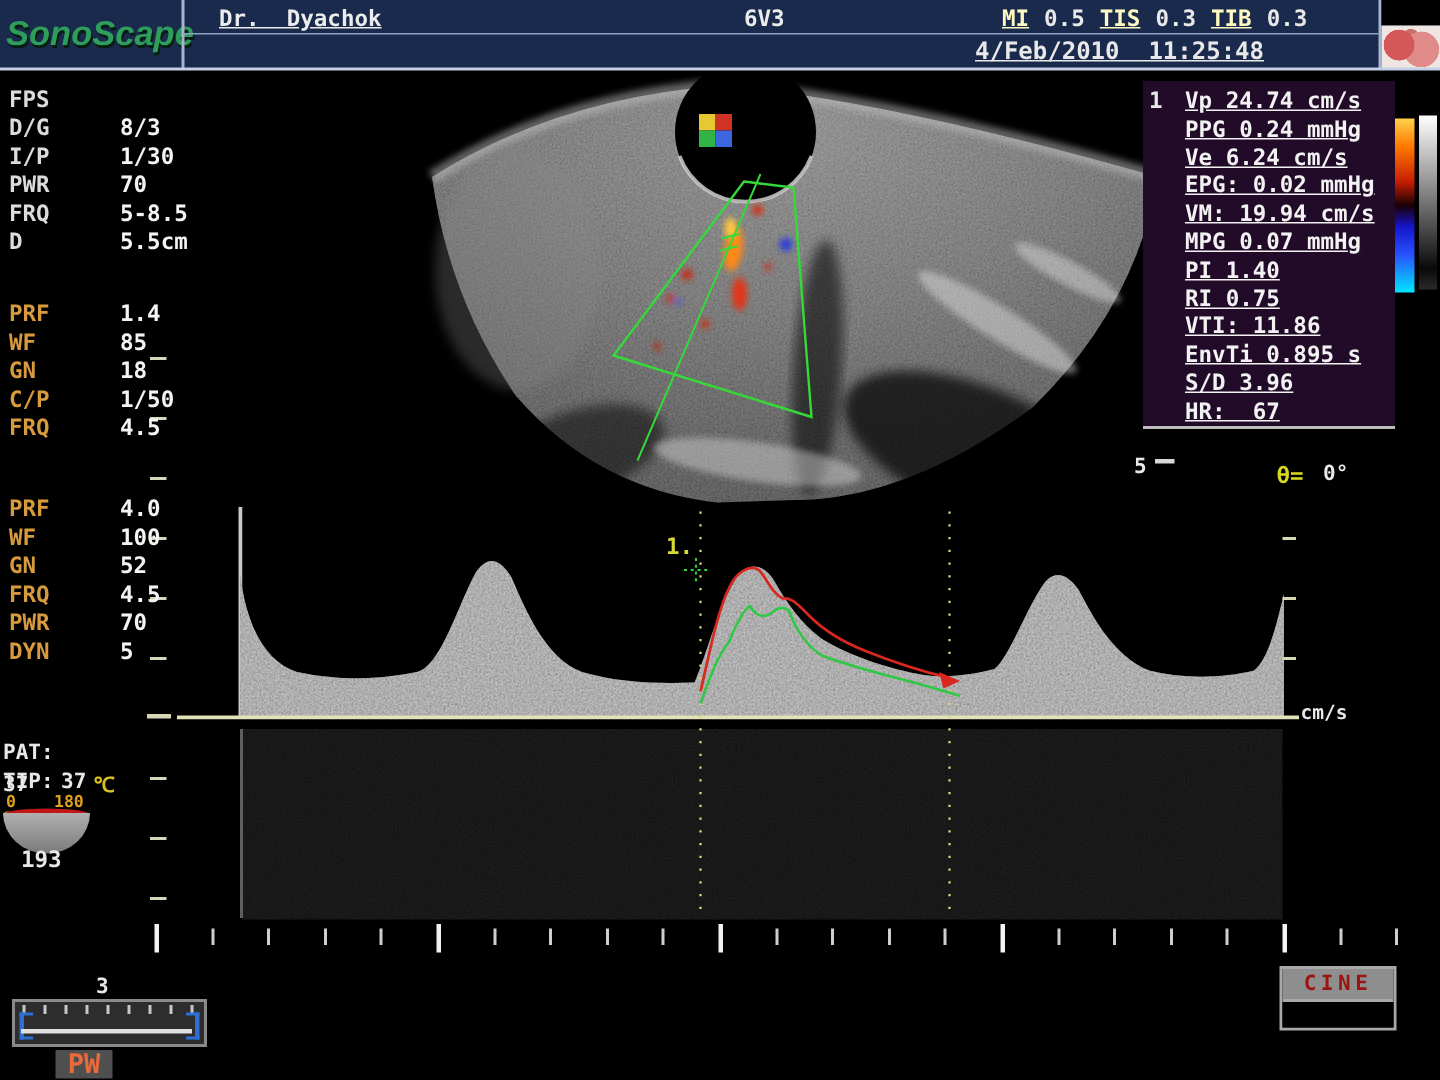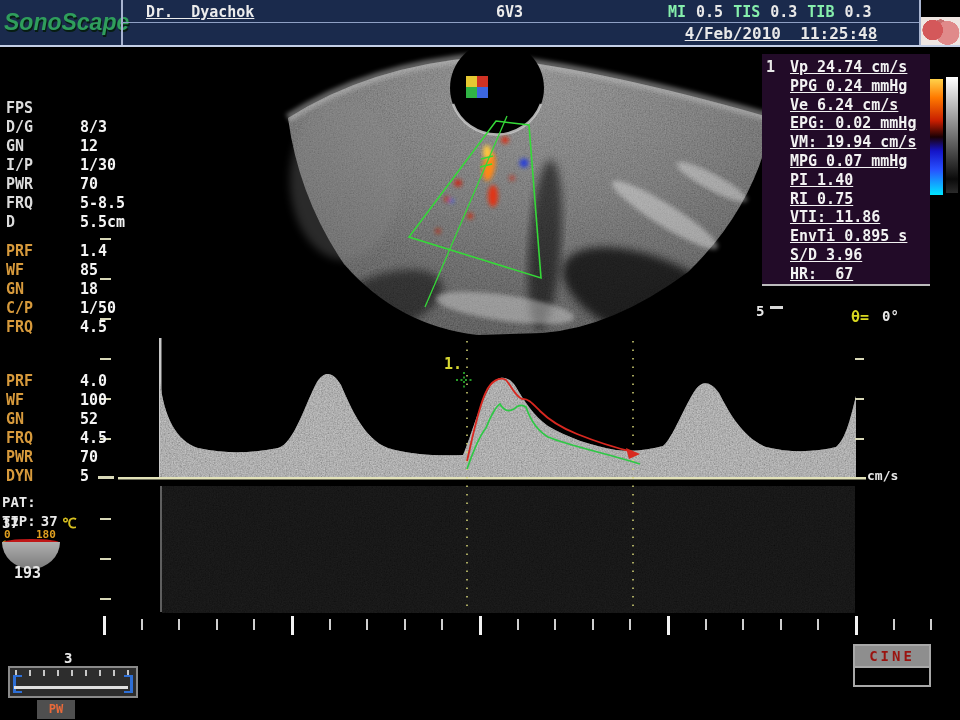--- a/index.html
+++ b/index.html
@@ -6,34 +6,34 @@
   #screen{position:relative;width:960px;height:720px;background:#000;overflow:hidden;
           font-family:"DejaVu Sans Mono",monospace;font-weight:bold;color:#e8e8e8;}
   .abs{position:absolute;}
   .pre{white-space:pre;text-decoration:underline;}
   
   #topbar{left:0;top:0;width:960px;height:46px;background:#1a2a4c;}
   #logo{left:4px;top:9px;width:116px;text-align:center;font-family:"Liberation Sans",sans-serif;
         font-style:italic;font-weight:bold;font-size:23px;color:#2f9e5c;text-shadow:1px 2px 0 #071d12;}
   .tb-txt{font-size:15px;color:#ececec;}
   #mi-group{left:668px;top:3px;display:flex;gap:10px;font-size:15px;}
-  .yellow{color:#86efac;}
-  #date{left:650px;top:24px;width:262px;text-align:center;font-size:16px;}
+  .yellow{color:#fef9c3;text-decoration:underline;}
+  #date{left:650px;top:24px;width:262px;text-align:left;font-size:16px;}
   .hline{background:#8fa0c4;height:1px;}
   .vline{background:#a8b4d0;width:2px;}
   #topbar-border{left:0;top:45px;width:960px;height:2px;background:#c4cfe6;}
   #corner-black{left:921px;top:0;width:39px;height:17px;background:#000;}
   #thumb{left:921px;top:17px;width:39px;height:29px;
      background:radial-gradient(circle at 30% 45%, #d4585a 0 32%, rgba(0,0,0,0) 33%),
                 radial-gradient(circle at 68% 55%, #e08a8a 0 38%, rgba(0,0,0,0) 39%),
                 radial-gradient(circle at 50% 30%, #c87070 0 22%, rgba(0,0,0,0) 23%),#efe6e2;}
   
   .pgroup{left:6px;width:150px;font-size:15px;}
   .prow{height:19px;line-height:19px;}
-  .plab{display:inline-block;width:42px;color:#dcdcdc;margin-top:42px;}
+  .plab{display:inline-block;width:42px;color:#dcdcdc;}
   .org .plab{color:#d79a3c;}
   .pval{color:#f4f4f4;margin-left:32px;}
   
   #mpanel{left:762px;top:54px;width:168px;height:230px;background:#220b28;border-bottom:2px solid #bcbcbc;}
   #mindex{left:4px;top:4px;font-size:15px;}
   #mlines{position:absolute;left:28px;top:4px;font-size:15px;line-height:18.8px;color:#f2f2f2;}
   
   #colorbar{left:930px;top:79px;width:13px;height:116px;
      background:linear-gradient(#ffd24a 0%,#ff7a00 16%,#c81e00 36%,#1a0004 50%,#1414c8 62%,#2850ff 78%,#00e6ff 100%);}
   #graybar{left:946px;top:77px;width:12px;height:116px;background:linear-gradient(#ffffff,#0a0a0a 88%,#2a2a2a);}
@@ -64,21 +64,21 @@
      border-left:3px solid #2e6fd6;border-top:2px solid #2e6fd6;border-bottom:2px solid #2e6fd6;}
   #bracket-r{position:absolute;right:3px;top:7px;width:6px;height:14px;
      border-right:3px solid #2e6fd6;border-top:2px solid #2e6fd6;border-bottom:2px solid #2e6fd6;}
   #scroll-label{left:64px;top:650px;font-size:14px;}
   
   #cine{left:853px;top:644px;width:74px;border:2px solid #a8a8a8;background:#000;}
   #cine-top{height:20px;background:#8e8e8e;color:#9a1410;text-align:center;font-size:14px;
      letter-spacing:3px;line-height:20px;}
   #cine-bottom{height:17px;background:#000;border-top:2px solid #a8a8a8;}
   #pw{left:37px;top:700px;width:38px;height:19px;background:#4f4f4f;color:#ea6a3a;
-     text-align:center;font-size:12px;line-height:19px;}
+     text-align:center;font-size:18px;line-height:19px;}
 </style>
 </head>
 <body>
 
 <div id="screen">
 
   <svg class="abs" style="left:0;top:0" width="960" height="720" xmlns="http://www.w3.org/2000/svg">
     <defs>
       <radialGradient id="fanG" cx="50%" cy="10%" r="95%">
         <stop offset="0%" stop-color="#7a7a7a"></stop>
@@ -198,21 +198,20 @@
     <div class="abs vline" style="left:919px;top:0;height:46px;"></div>
     <div class="abs" id="corner-black"></div>
     <div class="abs" id="thumb"></div>
   </div>
   <div class="abs" id="topbar-border"></div>
 
   <div class="abs pgroup" style="top:57px;">
 
   <div class="prow"><span class="plab">FPS</span><span class="pval"></span></div>
       <div class="prow"><span class="plab">D/G</span><span class="pval">8/3</span></div>
-      <div class="prow"><span class="plab">GN</span><span class="pval">12</span></div>
       <div class="prow"><span class="plab">I/P</span><span class="pval">1/30</span></div>
       <div class="prow"><span class="plab">PWR</span><span class="pval">70</span></div>
       <div class="prow"><span class="plab">FRQ</span><span class="pval">5-8.5</span></div>
       <div class="prow"><span class="plab">D</span><span class="pval">5.5cm</span></div>
     </div>
   <div class="abs pgroup org" style="top:200px;">
 
   <div class="prow"><span class="plab">PRF</span><span class="pval">1.4</span></div>
       <div class="prow"><span class="plab">WF</span><span class="pval">85</span></div>
       <div class="prow"><span class="plab">GN</span><span class="pval">18</span></div>

